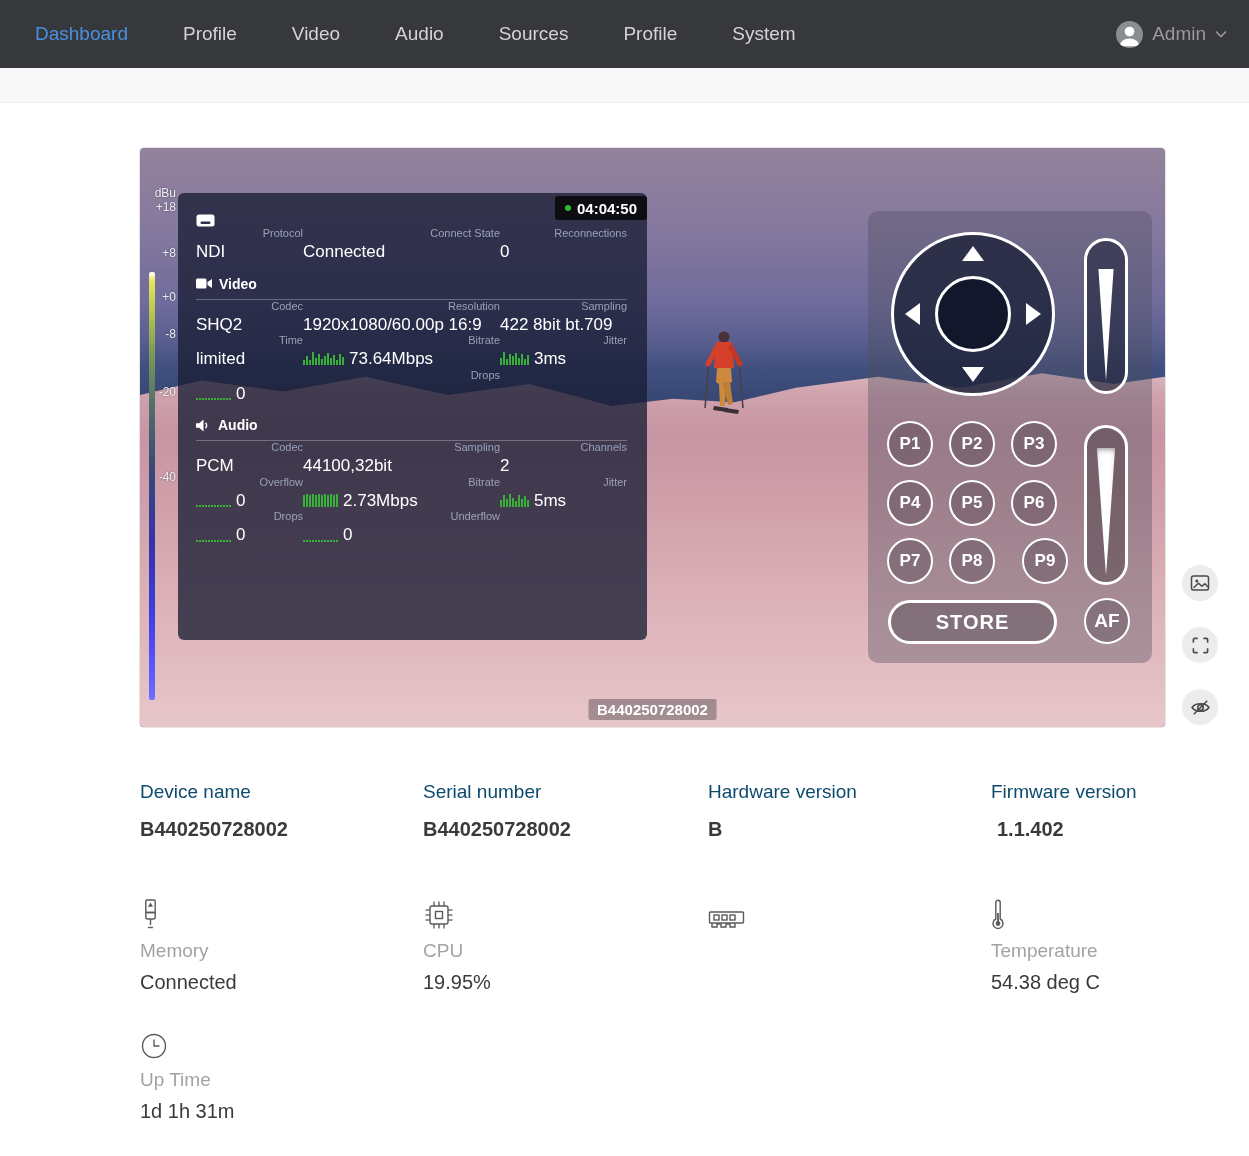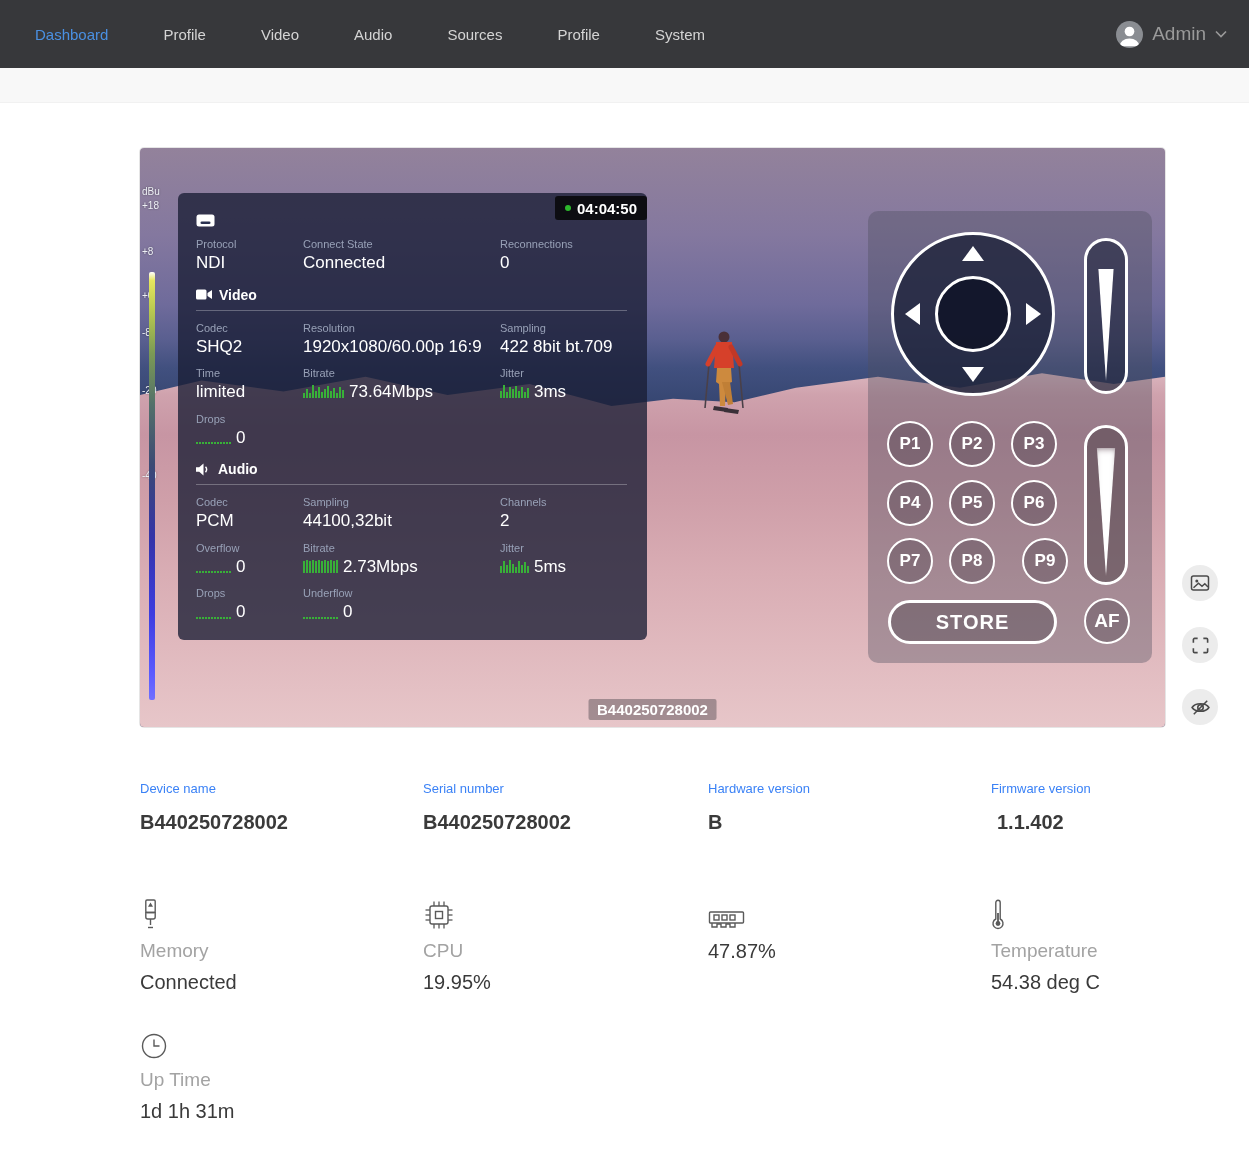--- a/index.html
+++ b/index.html
@@ -2,57 +2,57 @@
 <html><head>
 <meta charset="utf-8">
 <style>
   html,body{margin:0;padding:0;background:#fff;}
   #page{position:relative;width:1249px;height:1156px;background:#ffffff;
         font-family:"Liberation Sans",sans-serif;overflow:hidden;}
 
   
   .topnav{position:absolute;top:0;left:0;right:0;height:68px;background:#37383b;
           display:flex;align-items:center;padding:0 22px 0 35px;box-sizing:border-box;gap:55px;}
-  .nav-item{font-size:15px;color:#d4d4d4;cursor:pointer;white-space:nowrap;}
+  .nav-item{font-size:19px;color:#d4d4d4;cursor:pointer;white-space:nowrap;}
   .nav-item.active{color:#4a90e2;}
   .nav-user{margin-left:auto;display:flex;align-items:center;gap:9px;color:#9a9a9a;
             font-size:19px;cursor:pointer;}
   .subnav{position:absolute;top:68px;left:0;right:0;height:34px;background:#f8f8f8;
           border-bottom:1px solid #f1f1f1;}
 
   
   .stage{position:absolute;left:140px;top:148px;width:1025px;height:579px;border-radius:4px;
          overflow:hidden;box-shadow:0 0 0 1px rgba(0,0,0,.10);
          background:linear-gradient(180deg,#93829b 0%,#84789f 15%,#6f6b9b 27%,#5a5f90 33%,
                     #41507f 38%,#33436d 46%,#2d3c63 58%,#2d3c63 100%);}
   .snow{position:absolute;left:0;right:0;top:37%;bottom:0;
         background:linear-gradient(180deg,#e0bfc6 0%,#cfa2ad 9%,#c795a3 20%,#cf9fa9 38%,
                    #d9adb4 58%,#e0b9be 78%,#e7c6c9 100%);
         clip-path:polygon(0 9%,6% 5%,14% 8%,22% 4%,30% 9%,38% 6%,46% 12%,52% 10%,58% 11%,
                    64% 7%,72% 4%,80% 7%,88% 3%,95% 6%,100% 4%,100% 100%,0 100%);}
   .skier{position:absolute;left:552px;top:178px;}
 
   
-  .vu-tick{position:absolute;left:2px;width:34px;text-align:left;font-size:10px;
+  .vu-tick{position:absolute;left:2px;width:34px;text-align:right;font-size:12px;
            color:#eef0f6;text-shadow:0 0 2px rgba(0,0,0,.45);}
   .vu-bar{position:absolute;left:9px;top:124px;width:6px;height:428px;border-radius:2px;
           background:linear-gradient(180deg,#ffffff 0%,#e6e65e 2%,#b9c94f 9%,#7b9a55 19%,
                      #53706a 31%,#3c4a74 45%,#3434a8 62%,#3d3de0 80%,#5b5bff 94%,#7070ff 100%);}
 
   
   .info-panel{position:absolute;left:38px;top:45px;width:469px;height:447px;
               background:rgba(26,30,53,.78);border-radius:6px;color:#fff;
               box-sizing:border-box;padding:20px 20px 0 18px;}
   .timestamp{position:absolute;top:3px;right:0;background:rgba(8,8,10,.88);border-radius:3px;
              height:24px;display:flex;align-items:center;gap:6px;padding:0 10px;
              font-size:15px;font-weight:bold;}
   .ts-dot{width:6px;height:6px;border-radius:50%;}
   .panel-title{display:flex;align-items:center;gap:8px;font-size:16.5px;font-weight:bold;
                margin-top:1px;letter-spacing:.2px;white-space:nowrap;}
-  .fgrid{display:grid;grid-template-columns:107px 197px 1fr;margin-top:11px;}
+  .fgrid{display:grid;grid-template-columns:107px 197px 1fr;text-align:right;}
   .flabel{font-size:11px;color:#98a1b7;margin-bottom:3px;}
   .fval{font-size:17px;font-weight:normal;display:flex;align-items:center;line-height:1.15;}
   .section-hd{display:flex;align-items:center;gap:7px;font-size:14px;font-weight:bold;
               margin-top:14px;padding-bottom:7px;border-bottom:1px solid rgba(255,255,255,.28);}
   .spark{display:inline-flex;align-items:flex-end;gap:1px;height:13px;margin-right:5px;}
   .spark i{width:2px;display:block;background:#38b138;}
 
   
   .ptz{position:absolute;left:728px;top:63px;width:284px;height:452px;
        background:rgba(80,78,94,.38);border-radius:10px;}
@@ -96,21 +96,21 @@
           padding:2px 9px;border-radius:2px;}
 
   
   .side-btn{position:absolute;left:1182px;width:36px;height:36px;border-radius:50%;
             background:#ececec;border:none;display:flex;align-items:center;
             justify-content:center;cursor:pointer;padding:0;}
 
   
   .device-info{position:absolute;left:140px;top:781px;display:grid;
                grid-template-columns:283px 285px 283px 283px;}
-  .di-label{font-size:13px;color:#3b82f6;}
+  .di-label{font-size:19px;color:#0c4a6e;}
   .di-value{font-size:20px;color:#3a3a3a;font-weight:bold;margin-top:15px;}
   .di-indent{padding-left:6px;}
   .stats{position:absolute;left:140px;top:893px;display:grid;
          grid-template-columns:283px 285px 283px 283px;}
   .stat-icon{height:38px;display:flex;align-items:flex-end;}
   .stat-label{font-size:19px;color:#a3a3a3;margin-top:9px;}
   .stat-value{font-size:20px;color:#3a3a3a;margin-top:9px;}
   .uptime{position:absolute;left:140px;top:1022px;}
 </style>
 </head>
@@ -555,21 +555,20 @@
     <div>
       <div class="stat-icon">
         <svg width="37" height="24" viewBox="0 0 37 24" fill="none" stroke="#5a5a5a" stroke-width="1.4">
           <rect x="1.5" y="5" width="34" height="11" rx="1"></rect>
           <rect x="6" y="8" width="5" height="5"></rect>
           <rect x="14" y="8" width="5" height="5"></rect>
           <rect x="22" y="8" width="5" height="5"></rect>
           <path d="M4 16 v4 h5 v-3 h4 v3 h5 v-3 h4 v3 h5 v-4"></path>
         </svg>
       </div>
-      <div class="stat-value">47.87%</div>
     </div>
     <div>
       <div class="stat-icon">
         <svg width="14" height="32" viewBox="0 0 14 32" fill="none" stroke="#5a5a5a" stroke-width="1.4">
           <path d="M4.8 3.5 a2.2 2.2 0 0 1 4.4 0 V20 a5 5 0 1 1 -4.4 0 Z"></path>
           <circle cx="7" cy="24.5" r="2.4" fill="#5a5a5a" stroke="none"></circle>
           <line x1="7" y1="14" x2="7" y2="23" stroke-width="1.8"></line>
         </svg>
       </div>
       <div class="stat-label">Temperature</div>

